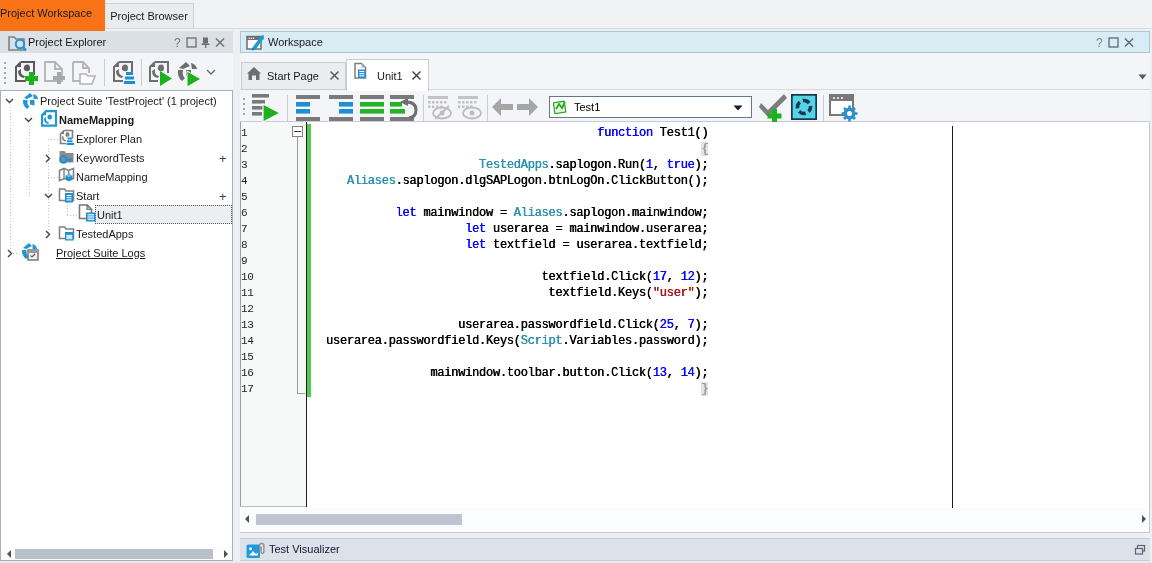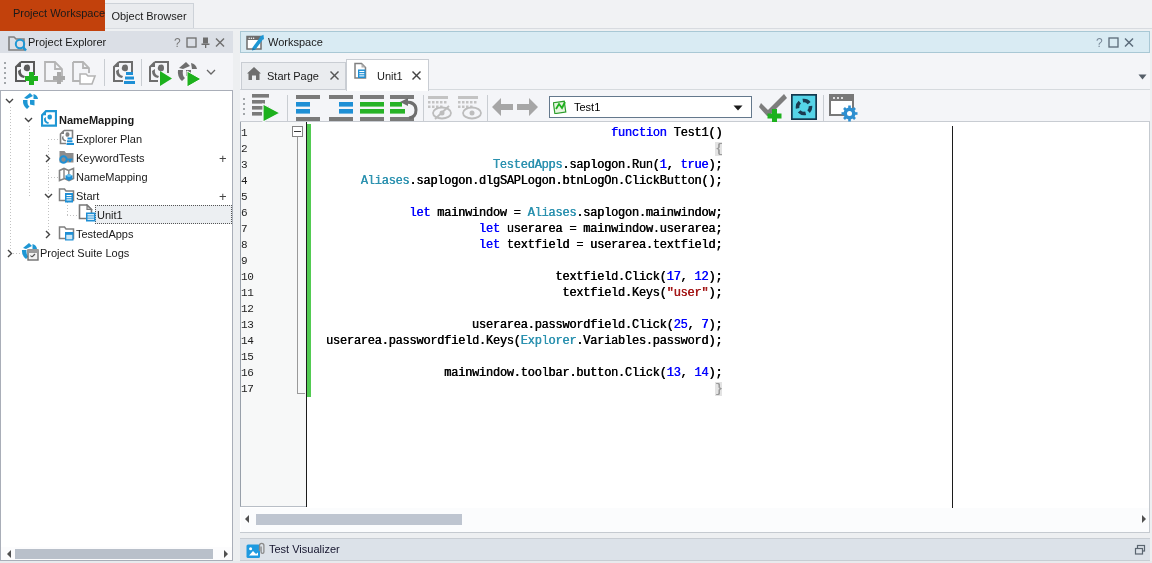--- a/index.html
+++ b/index.html
@@ -2,21 +2,21 @@
 <html><head>
 <meta charset="utf-8">
 <style>
 * { margin:0; padding:0; box-sizing:border-box; }
 html,body { width:1152px; height:563px; overflow:hidden; }
 body { font-family:"Liberation Sans", sans-serif; }
 #root { position:relative; width:1152px; height:563px; background:#edeff1; }
 .abs { position:absolute; }
 svg.abs { display:block; }
 #topstrip { left:0; top:0; width:1152px; height:31px; background:#f1f2f4; }
-#tab-pw { left:0; top:0; width:105px; height:31px; background:#c2410c; font-size:11px; color:#1a1a1a; line-height:27px; text-align:right; z-index:2;}
+#tab-pw { left:0; top:0; width:105px; height:31px; background:#f97316; font-size:11px; color:#1a1a1a; line-height:27px; text-align:left; z-index:2;}
 #tab-ob { left:105px; top:3px; width:89px; height:26px; background:#e9ebee; border:1px solid #cdd2d8; border-left:none; font-size:11px; color:#1a1a1a; line-height:24px; text-align:center; }
 #topline { left:105px; top:28px; width:1047px; height:3px; background:#eef0f2; border-top:1px solid #d8dbe0;}
 #pe-header { left:0; top:31px; width:233px; height:22px; background:#dbdfe6; }
 #pe-title { left:28px; top:36px; font-size:11px; color:#1a1a1a; }
 #pe-toolbar { left:0; top:53px; width:233px; height:37px; background:#f4f5f8; }
 .vsep { width:1px; background:#c9cdd2; }
 #pe-tree { left:0; top:90px; width:233px; height:471px; background:#fff; border:1px solid #a9aeb8; }
 .trow { position:absolute; height:19px; font-size:11px; color:#1a1a1a; white-space:nowrap; }
 .plus { position:absolute; color:#444; font-size:13px; font-weight:400; }
 #sel-unit1 { left:95px; top:205px; width:137px; height:19px; background:#eceff2; border:1px dotted #555; }
@@ -51,35 +51,36 @@
 #tv-title { left:269px; top:543px; font-size:11px; color:#15152e; }
 #bottomstrip { left:0; top:561px; width:1152px; height:2px; background:#e8eaed; }
 .dotv { position:absolute; width:1px; background-image:repeating-linear-gradient(to bottom,#c2c2c2 0 1px,transparent 1px 3px); }
 .doth { position:absolute; height:1px; background-image:repeating-linear-gradient(to right,#c2c2c2 0 1px,transparent 1px 3px); }
 </style>
 </head>
 <body>
 <div id="root">
   <div class="abs" id="topstrip"></div>
   <div class="abs" id="tab-pw">Project Workspace</div>
-  <div class="abs" id="tab-ob">Object Browser</div>
+  <div class="abs" id="tab-ob">Project Browser</div>
   <div class="abs" id="topline"></div>
   <div class="abs" id="pe-header"></div>
   <div class="abs" id="pe-title">Project Explorer</div>
   <div class="abs" id="pe-toolbar"></div>
   <div class="abs" id="pe-tree"></div>
   <div class="abs" id="sel-unit1"></div>
+  <div class="abs trow" style="left:40px;top:95px;">Project Suite 'TestProject' (1 project)</div>
   <div class="abs trow" style="left:59px;top:114px;font-weight:bold;">NameMapping</div>
   <div class="abs trow" style="left:76px;top:133px;">Explorer Plan</div>
   <div class="abs trow" style="left:76px;top:152px;">KeywordTests</div>
   <div class="abs trow" style="left:76px;top:171px;">NameMapping</div>
   <div class="abs trow" style="left:76px;top:190px;">Start</div>
   <div class="abs trow" style="left:97px;top:209px;">Unit1</div>
   <div class="abs trow" style="left:76px;top:228px;">TestedApps</div>
-  <div class="abs trow" style="left:40px;top:247px;">Project Suite Logs</div>
+  <div class="abs trow" style="left:56px;top:247px;text-decoration:underline;">Project Suite Logs</div>
   <div class="abs plus" style="left:219px;top:151px;">+</div>
   <div class="abs plus" style="left:219px;top:189px;">+</div>
   <div class="abs dotv" style="left:10px;top:107px;height:146px;"></div>
   <div class="abs dotv" style="left:29px;top:126px;height:70px;"></div>
   <div class="abs dotv" style="left:48px;top:145px;height:90px;"></div>
   <div class="abs dotv" style="left:67px;top:202px;height:13px;"></div>
   <div class="abs doth" style="left:13px;top:253px;width:8px;"></div>
   <div class="abs doth" style="left:48px;top:139px;width:10px;"></div>
   <div class="abs doth" style="left:48px;top:177px;width:10px;"></div>
   <div class="abs doth" style="left:67px;top:215px;width:10px;"></div>
@@ -113,21 +114,21 @@
   <span class="t">Aliases</span>.saplogon.dlgSAPLogon.btnLogOn.ClickButton();
 
   <span class="k">let</span> mainwindow = <span class="t">Aliases</span>.saplogon.mainwindow;
   <span class="k">let</span> userarea = mainwindow.userarea;
   <span class="k">let</span> textfield = userarea.textfield;
 
   textfield.Click(<span class="k">17</span>, <span class="k">12</span>);
   textfield.Keys(<span class="s">"user"</span>);
 
   userarea.passwordfield.Click(<span class="k">25</span>, <span class="k">7</span>);
-  userarea.passwordfield.Keys(<span class="t">Explorer</span>.Variables.password);
+  userarea.passwordfield.Keys(<span class="t">Script</span>.Variables.password);
 
   mainwindow.toolbar.button.Click(<span class="k">13</span>, <span class="k">14</span>);
 <span class="b">}</span></pre>
   <div class="abs" id="ed-hscroll"></div>
   <div class="abs" id="ed-thumb"></div>
   <div class="abs" id="tv-bar"></div>
   <div class="abs" id="tv-title">Test Visualizer</div>
   <div class="abs" id="bottomstrip"></div>
   <div class="abs" style="left:243px;top:98px;width:2px;height:20px;background-image:repeating-linear-gradient(to bottom,#a2a6aa 0 2px,transparent 2px 5px);"></div>
   <svg class="abs" style="left:251px;top:94px;" width="30" height="28" viewBox="0 0 30 28">

